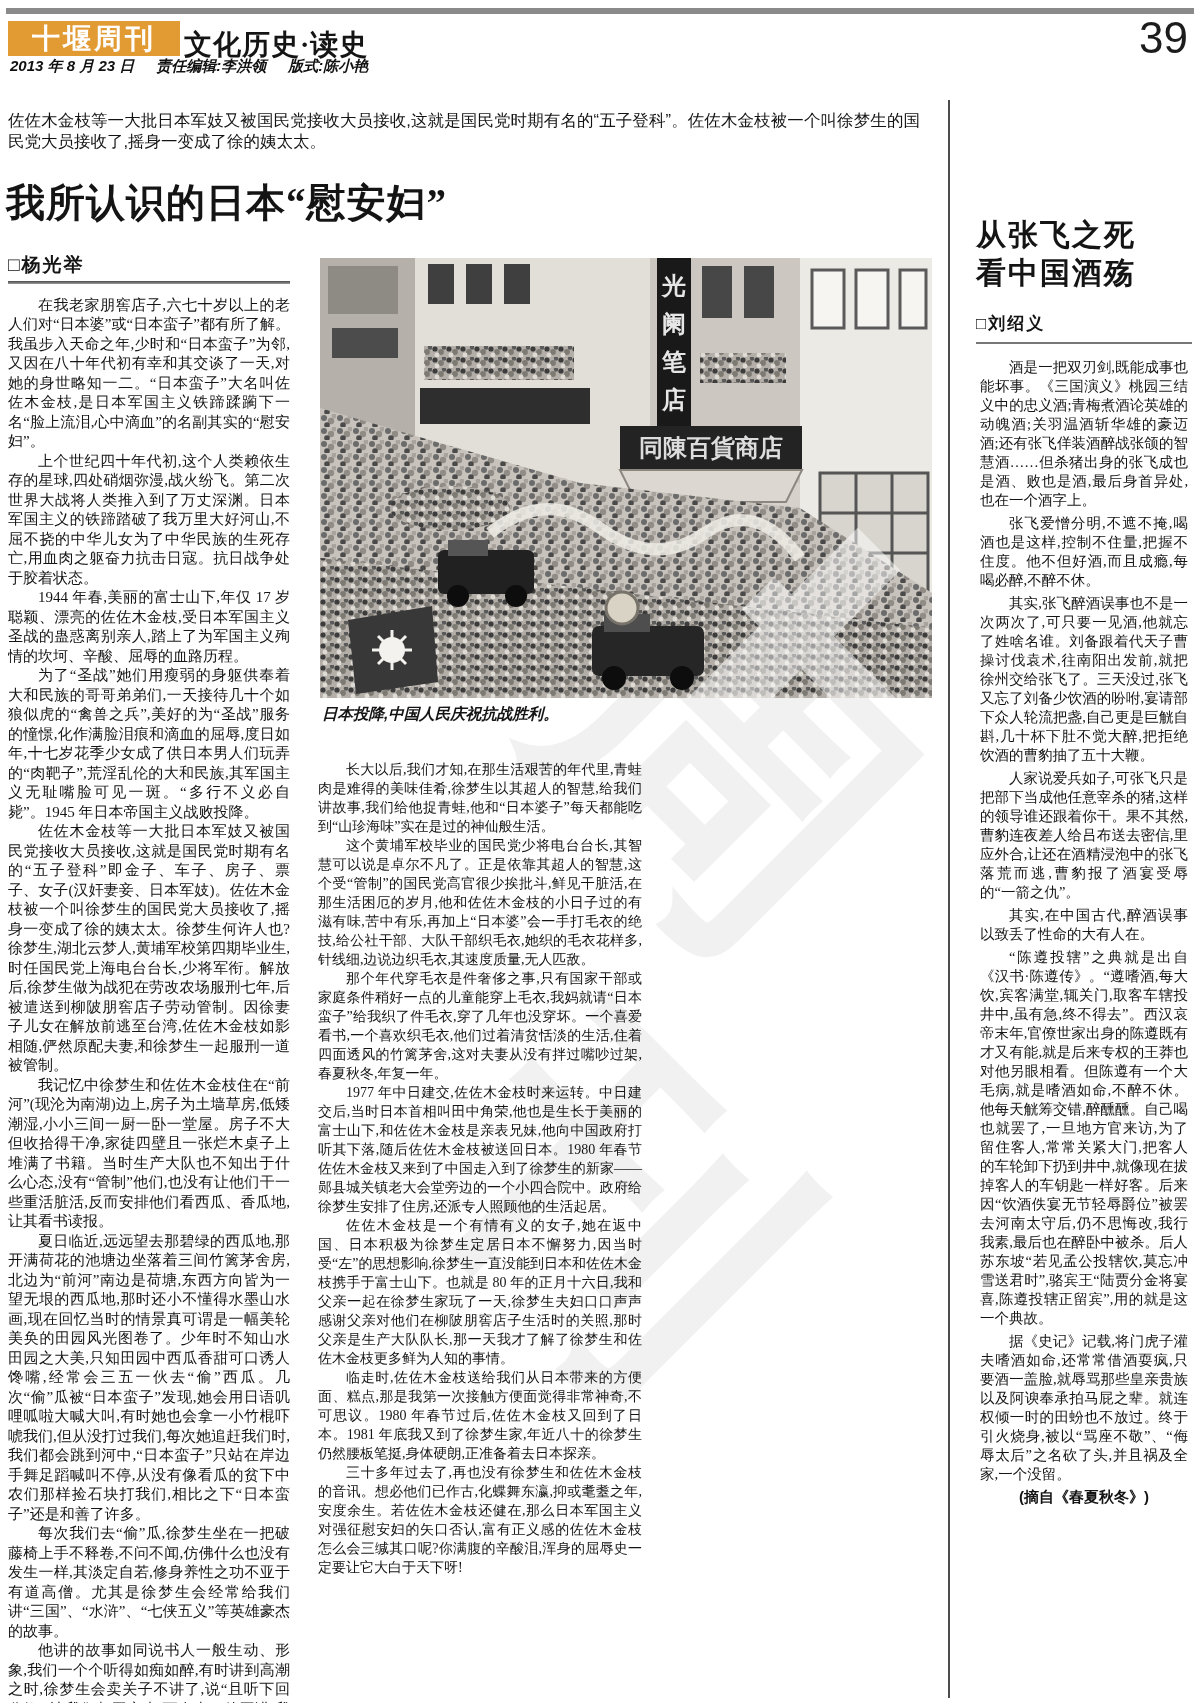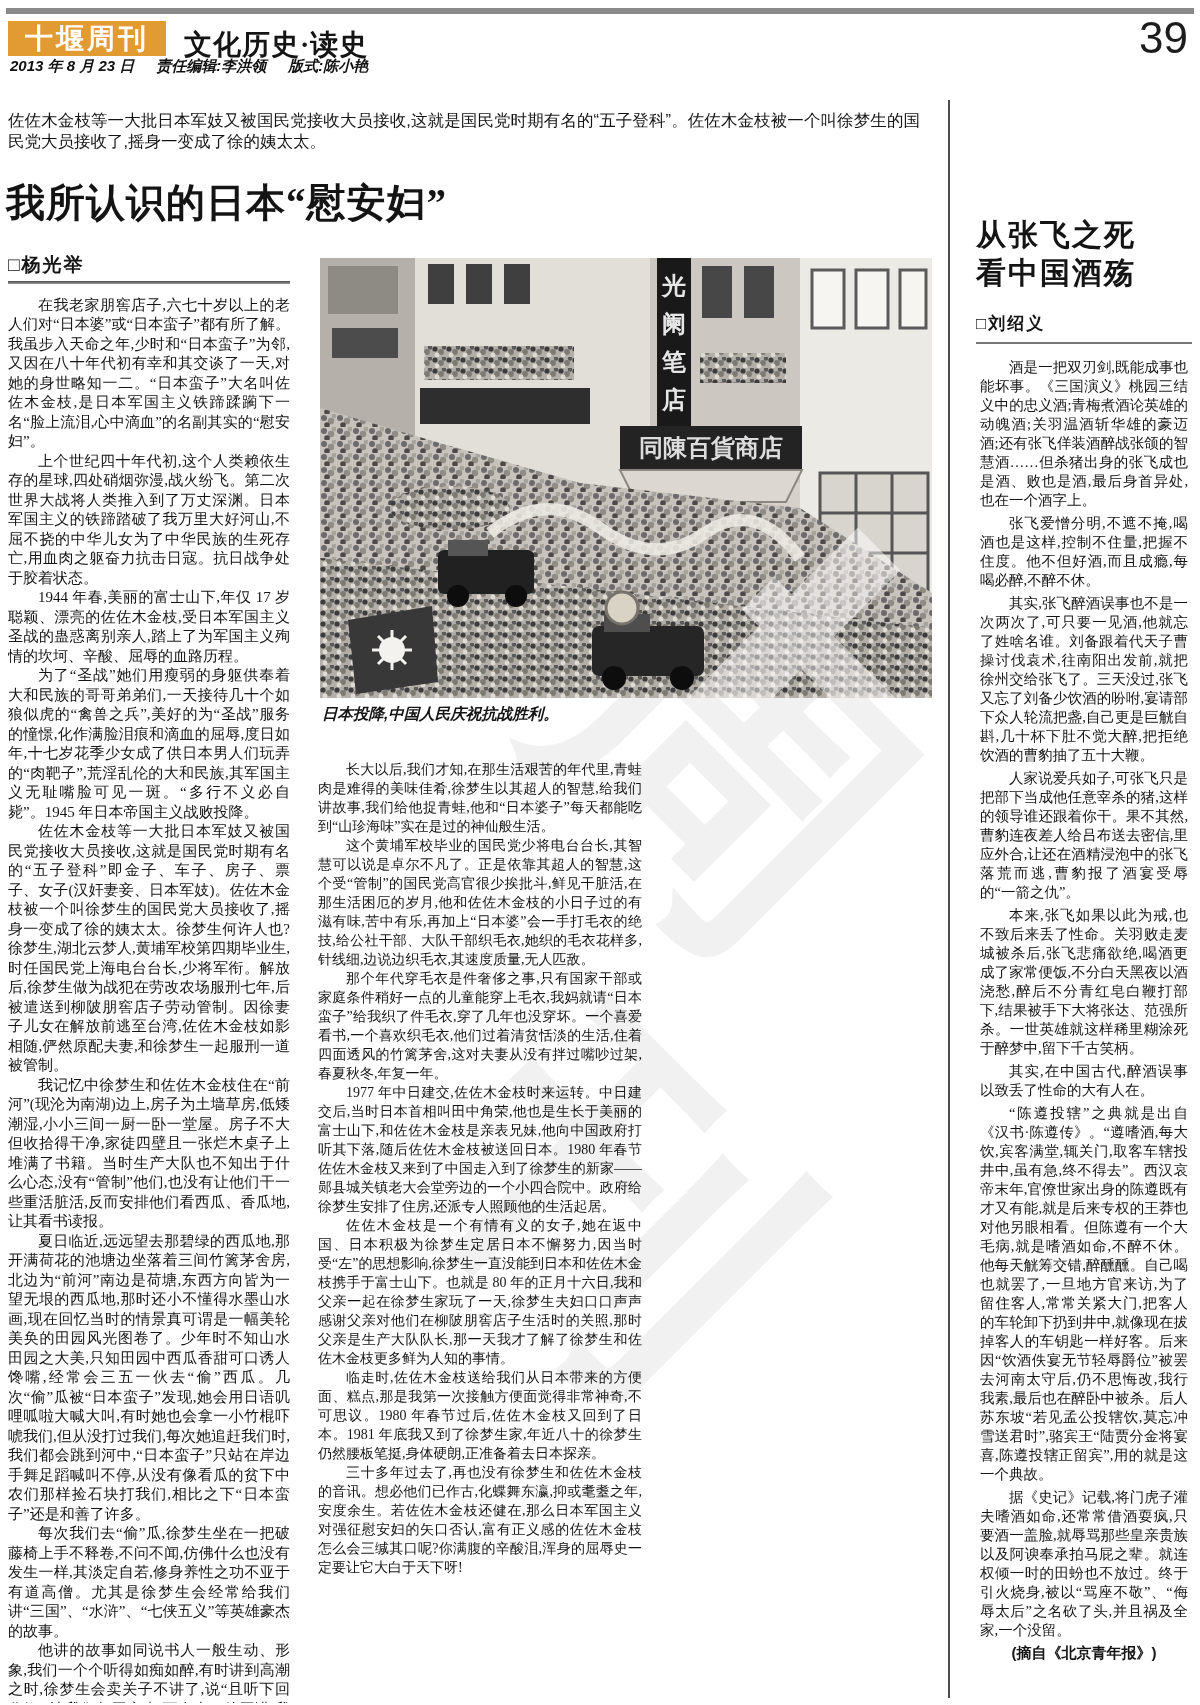--- a/index.html
+++ b/index.html
@@ -2,21 +2,21 @@
 <html><head>
 <meta charset="utf-8">
 <style>
   html,body{margin:0;padding:0;background:#e9e9e9;}
   .page{position:relative;width:1200px;height:1705px;margin:0 auto;background:#ffffff;overflow:hidden;
         font-family:"Liberation Serif","DejaVu Serif",serif;color:#141414;}
   [data-interactable]{box-sizing:border-box;}
 
   
   .topbar{position:absolute;left:6px;top:8px;width:1188px;height:6px;background:#8a8a8a;}
-  .logo-box{position:absolute;left:8px;top:21px;width:158px;height:35px;background:#e29a33;
+  .logo-box{position:absolute;left:8px;top:21px;width:172px;height:35px;background:#e29a33;
             color:#fff;font-family:"Liberation Serif",serif;font-weight:900;font-size:28px;
             letter-spacing:3px;text-align:center;line-height:35px;}
   .section-label{position:absolute;left:184px;top:26px;font-weight:900;font-size:28px;letter-spacing:1px;
             font-family:"Liberation Serif",serif;}
   .page-num{position:absolute;right:12px;top:16px;font-family:"Liberation Sans","DejaVu Sans",sans-serif;
             font-size:44px;color:#1c1c1c;line-height:1;}
   .date-line{position:absolute;left:10px;top:57px;font-family:"Liberation Sans","DejaVu Sans",sans-serif;
             font-style:italic;font-weight:bold;font-size:15px;color:#111;}
   .date-line span{margin-right:22px;}
 
@@ -216,21 +216,20 @@
       <span data-interactable="false">从张飞之死</span><br>
       <span data-interactable="false">看中国酒殇</span>
     </h2>
     <div class="side-byline" data-interactable="false">□刘绍义</div>
     <div class="side-rule" data-interactable="false"></div>
     <div class="side-body" data-interactable="false">
       <p data-interactable="false">酒是一把双刃剑,既能成事也能坏事。《三国演义》桃园三结义中的忠义酒;青梅煮酒论英雄的动魄酒;关羽温酒斩华雄的豪迈酒;还有张飞佯装酒醉战张颌的智慧酒……但杀猪出身的张飞成也是酒、败也是酒,最后身首异处,也在一个酒字上。</p>
       <p data-interactable="false">张飞爱憎分明,不遮不掩,喝酒也是这样,控制不住量,把握不住度。他不但好酒,而且成瘾,每喝必醉,不醉不休。</p>
       <p data-interactable="false">其实,张飞醉酒误事也不是一次两次了,可只要一见酒,他就忘了姓啥名谁。刘备跟着代天子曹操讨伐袁术,往南阳出发前,就把徐州交给张飞了。三天没过,张飞又忘了刘备少饮酒的吩咐,宴请部下众人轮流把盏,自己更是巨觥自斟,几十杯下肚不觉大醉,把拒绝饮酒的曹豹抽了五十大鞭。</p>
       <p data-interactable="false">人家说爱兵如子,可张飞只是把部下当成他任意宰杀的猪,这样的领导谁还跟着你干。果不其然,曹豹连夜差人给吕布送去密信,里应外合,让还在酒精浸泡中的张飞落荒而逃,曹豹报了酒宴受辱的“一箭之仇”。</p>
-      <p data-interactable="false">本来,张飞如果以此为戒,也不致后来丢了性命。关羽败走麦城被杀后,张飞悲痛欲绝,喝酒更成了家常便饭,不分白天黑夜以酒浇愁,醉后不分青红皂白鞭打部下,结果被手下大将张达、范强所杀。一世英雄就这样稀里糊涂死于醉梦中,留下千古笑柄。</p>
       <p data-interactable="false">其实,在中国古代,醉酒误事以致丢了性命的大有人在。</p>
       <p data-interactable="false">“陈遵投辖”之典就是出自《汉书·陈遵传》。“遵嗜酒,每大饮,宾客满堂,辄关门,取客车辖投井中,虽有急,终不得去”。西汉哀帝末年,官僚世家出身的陈遵既有才又有能,就是后来专权的王莽也对他另眼相看。但陈遵有一个大毛病,就是嗜酒如命,不醉不休。他每天觥筹交错,醉醺醺。自己喝也就罢了,一旦地方官来访,为了留住客人,常常关紧大门,把客人的车轮卸下扔到井中,就像现在拔掉客人的车钥匙一样好客。后来因“饮酒佚宴无节轻辱爵位”被罢去河南太守后,仍不思悔改,我行我素,最后也在醉卧中被杀。后人苏东坡“若见孟公投辖饮,莫忘冲雪送君时”,骆宾王“陆贾分金将宴喜,陈遵投辖正留宾”,用的就是这一个典故。</p>
       <p data-interactable="false">据《史记》记载,将门虎子灌夫嗜酒如命,还常常借酒耍疯,只要酒一盖脸,就辱骂那些皇亲贵族以及阿谀奉承拍马屁之辈。就连权倾一时的田蚡也不放过。终于引火烧身,被以“骂座不敬”、“侮辱太后”之名砍了头,并且祸及全家,一个没留。</p>
     </div>
-    <div class="attribution" data-interactable="false">(摘自《北京青年报》)</div>
+    <div class="attribution" data-interactable="false">(摘自《春夏秋冬》)</div>
   </div>
 
 </div>
 
 </body></html>

